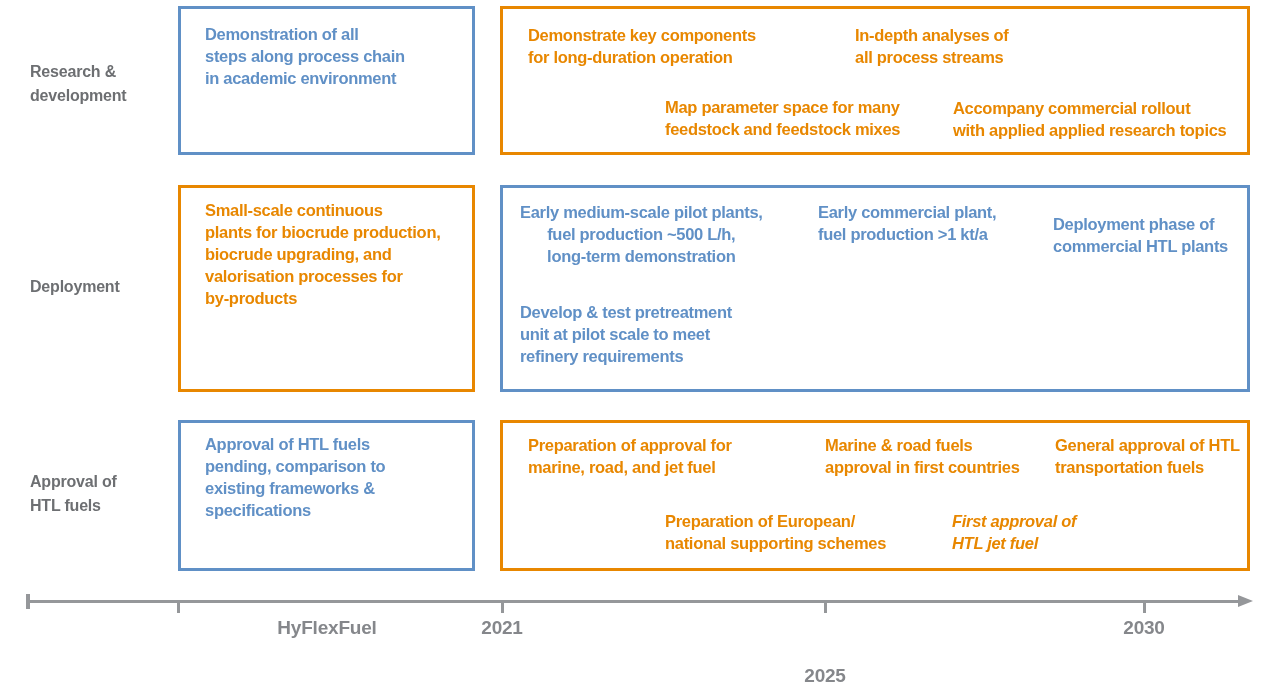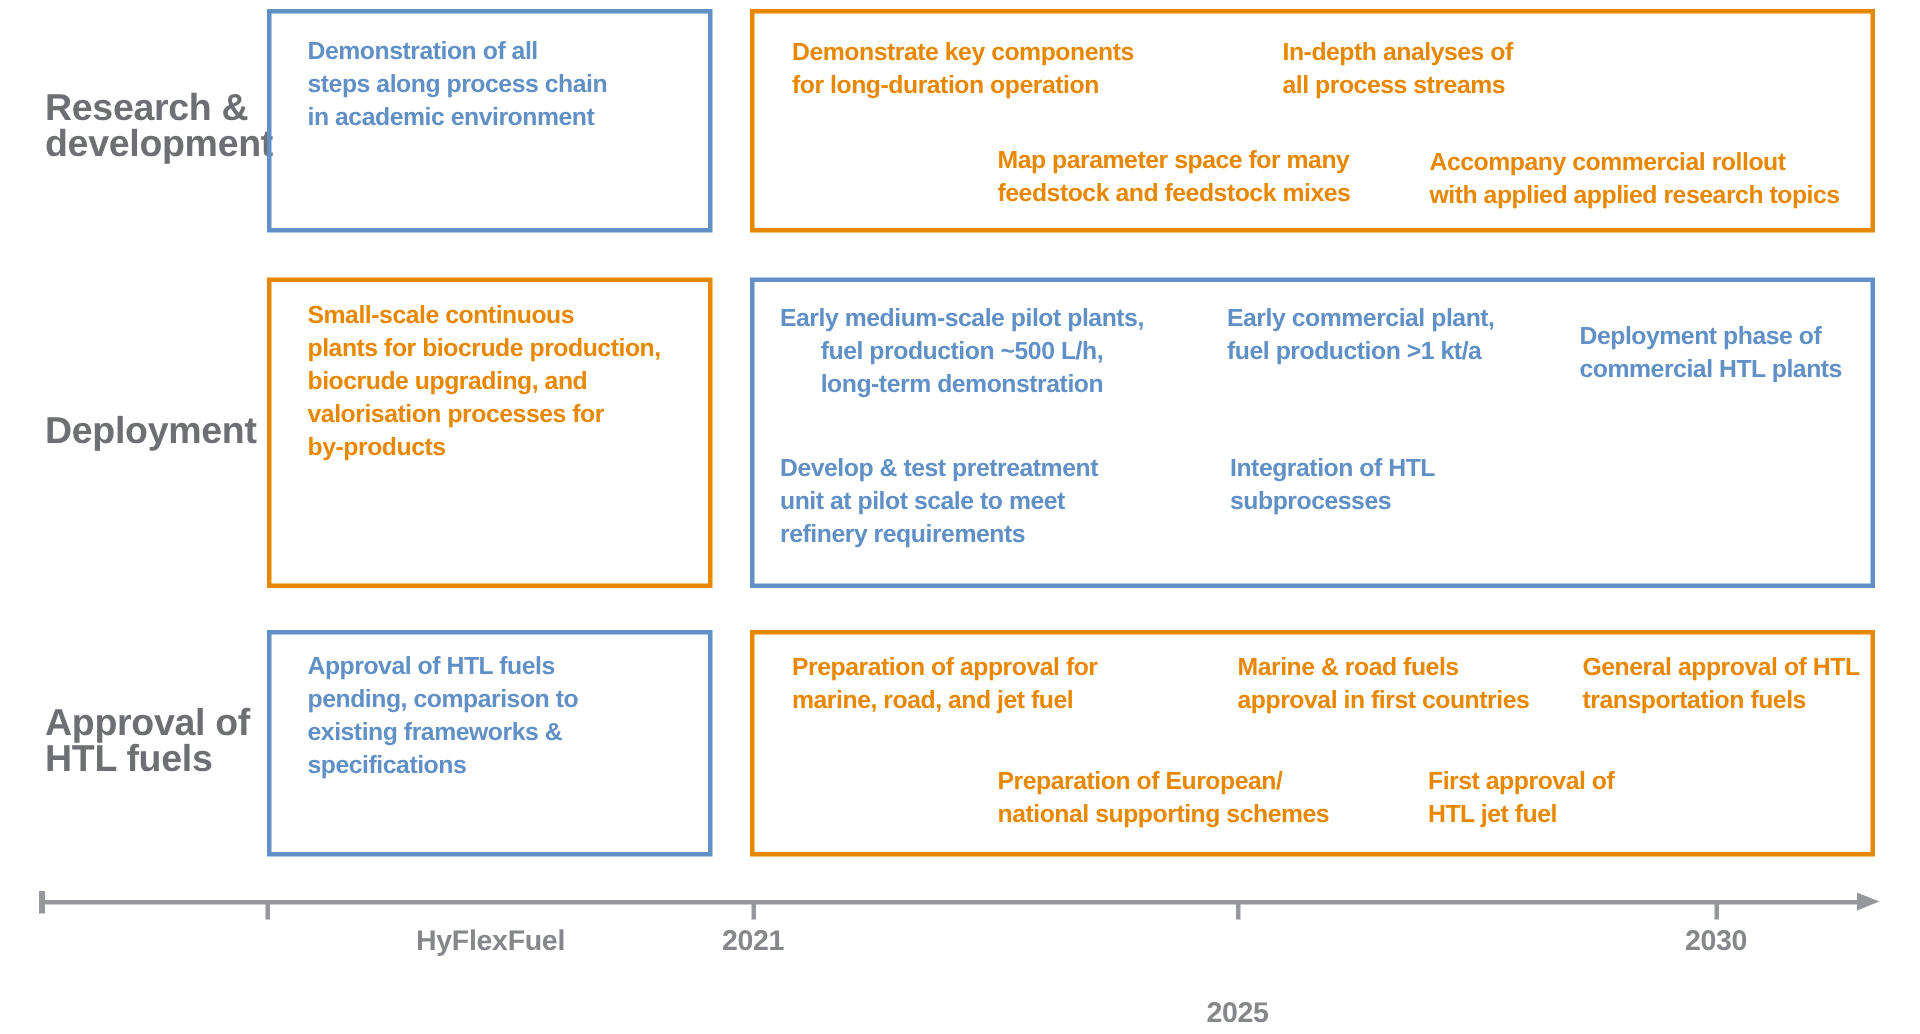--- a/index.html
+++ b/index.html
@@ -18,21 +18,21 @@
   .box.blue{border-color:var(--blue);}
   .box.orange{border-color:var(--orange);}
   .txt{
     position:absolute;white-space:pre-line;
     font-size:16.5px;line-height:22px;letter-spacing:-0.3px;
   }
   .txt.blue{color:var(--blue);}
   .txt.orange{color:var(--orange);}
   .row-label{
     position:absolute;color:var(--label-gray);
-    font-size:25px;line-height:24px;white-space:pre-line;letter-spacing:-0.2px;
+    font-size:16px;line-height:24px;white-space:pre-line;letter-spacing:-0.2px;
   }
   .tl-line{position:absolute;left:28px;top:600px;width:1214px;height:3px;background:var(--tl-gray);}
   .tl-cap{position:absolute;left:26px;top:594px;width:4px;height:15px;background:var(--tl-gray);}
   .tl-arrow{
     position:absolute;left:1238px;top:595px;width:0;height:0;
     border-left:15px solid var(--tl-gray);
     border-top:6px solid transparent;border-bottom:6px solid transparent;
   }
   .tick{position:absolute;top:601px;width:3px;height:12px;background:var(--tl-gray);}
   .tl-label{
@@ -77,39 +77,37 @@
   <div class="txt blue" style="left:520px;top:201px;text-align:center;">Early medium-scale pilot plants,
 fuel production ~500 L/h,
 long-term demonstration</div>
   <div class="txt blue" style="left:818px;top:201px;">Early commercial plant,
 fuel production &gt;1 kt/a</div>
   <div class="txt blue" style="left:1053px;top:213px;">Deployment phase of
 commercial HTL plants</div>
   <div class="txt blue" style="left:520px;top:301px;">Develop &amp; test pretreatment
 unit at pilot scale to meet
 refinery requirements</div>
-  <div class="txt blue" style="left:820px;top:301px;">Integration of HTL
-subprocesses</div>
 
   <div class="box blue" style="left:178px;top:420px;width:297px;height:151px;"></div>
   <div class="txt blue" style="left:205px;top:433px;">Approval of HTL fuels
 pending, comparison to
 existing frameworks &amp;
 specifications</div>
 
   <div class="box orange" style="left:500px;top:420px;width:750px;height:151px;"></div>
   <div class="txt orange" style="left:528px;top:434px;">Preparation of approval for
 marine, road, and jet fuel</div>
   <div class="txt orange" style="left:825px;top:434px;">Marine &amp; road fuels
 approval in first countries</div>
   <div class="txt orange" style="left:1055px;top:434px;">General approval of HTL
 transportation fuels</div>
   <div class="txt orange" style="left:665px;top:510px;">Preparation of European/
 national supporting schemes</div>
-  <div class="txt orange" style="left:952px;top:510px;">First approval of
+  <div class="txt orange" style="left:952px;top:510px;font-style:italic;">First approval of
 HTL jet fuel</div>
 
   <div class="tl-line"></div>
   <div class="tl-cap"></div>
   <div class="tl-arrow"></div>
 
   <div class="tick" style="left:177px;"></div>
   <div class="tick" style="left:501px;"></div>
   <div class="tick" style="left:824px;"></div>
   <div class="tick" style="left:1143px;"></div>

